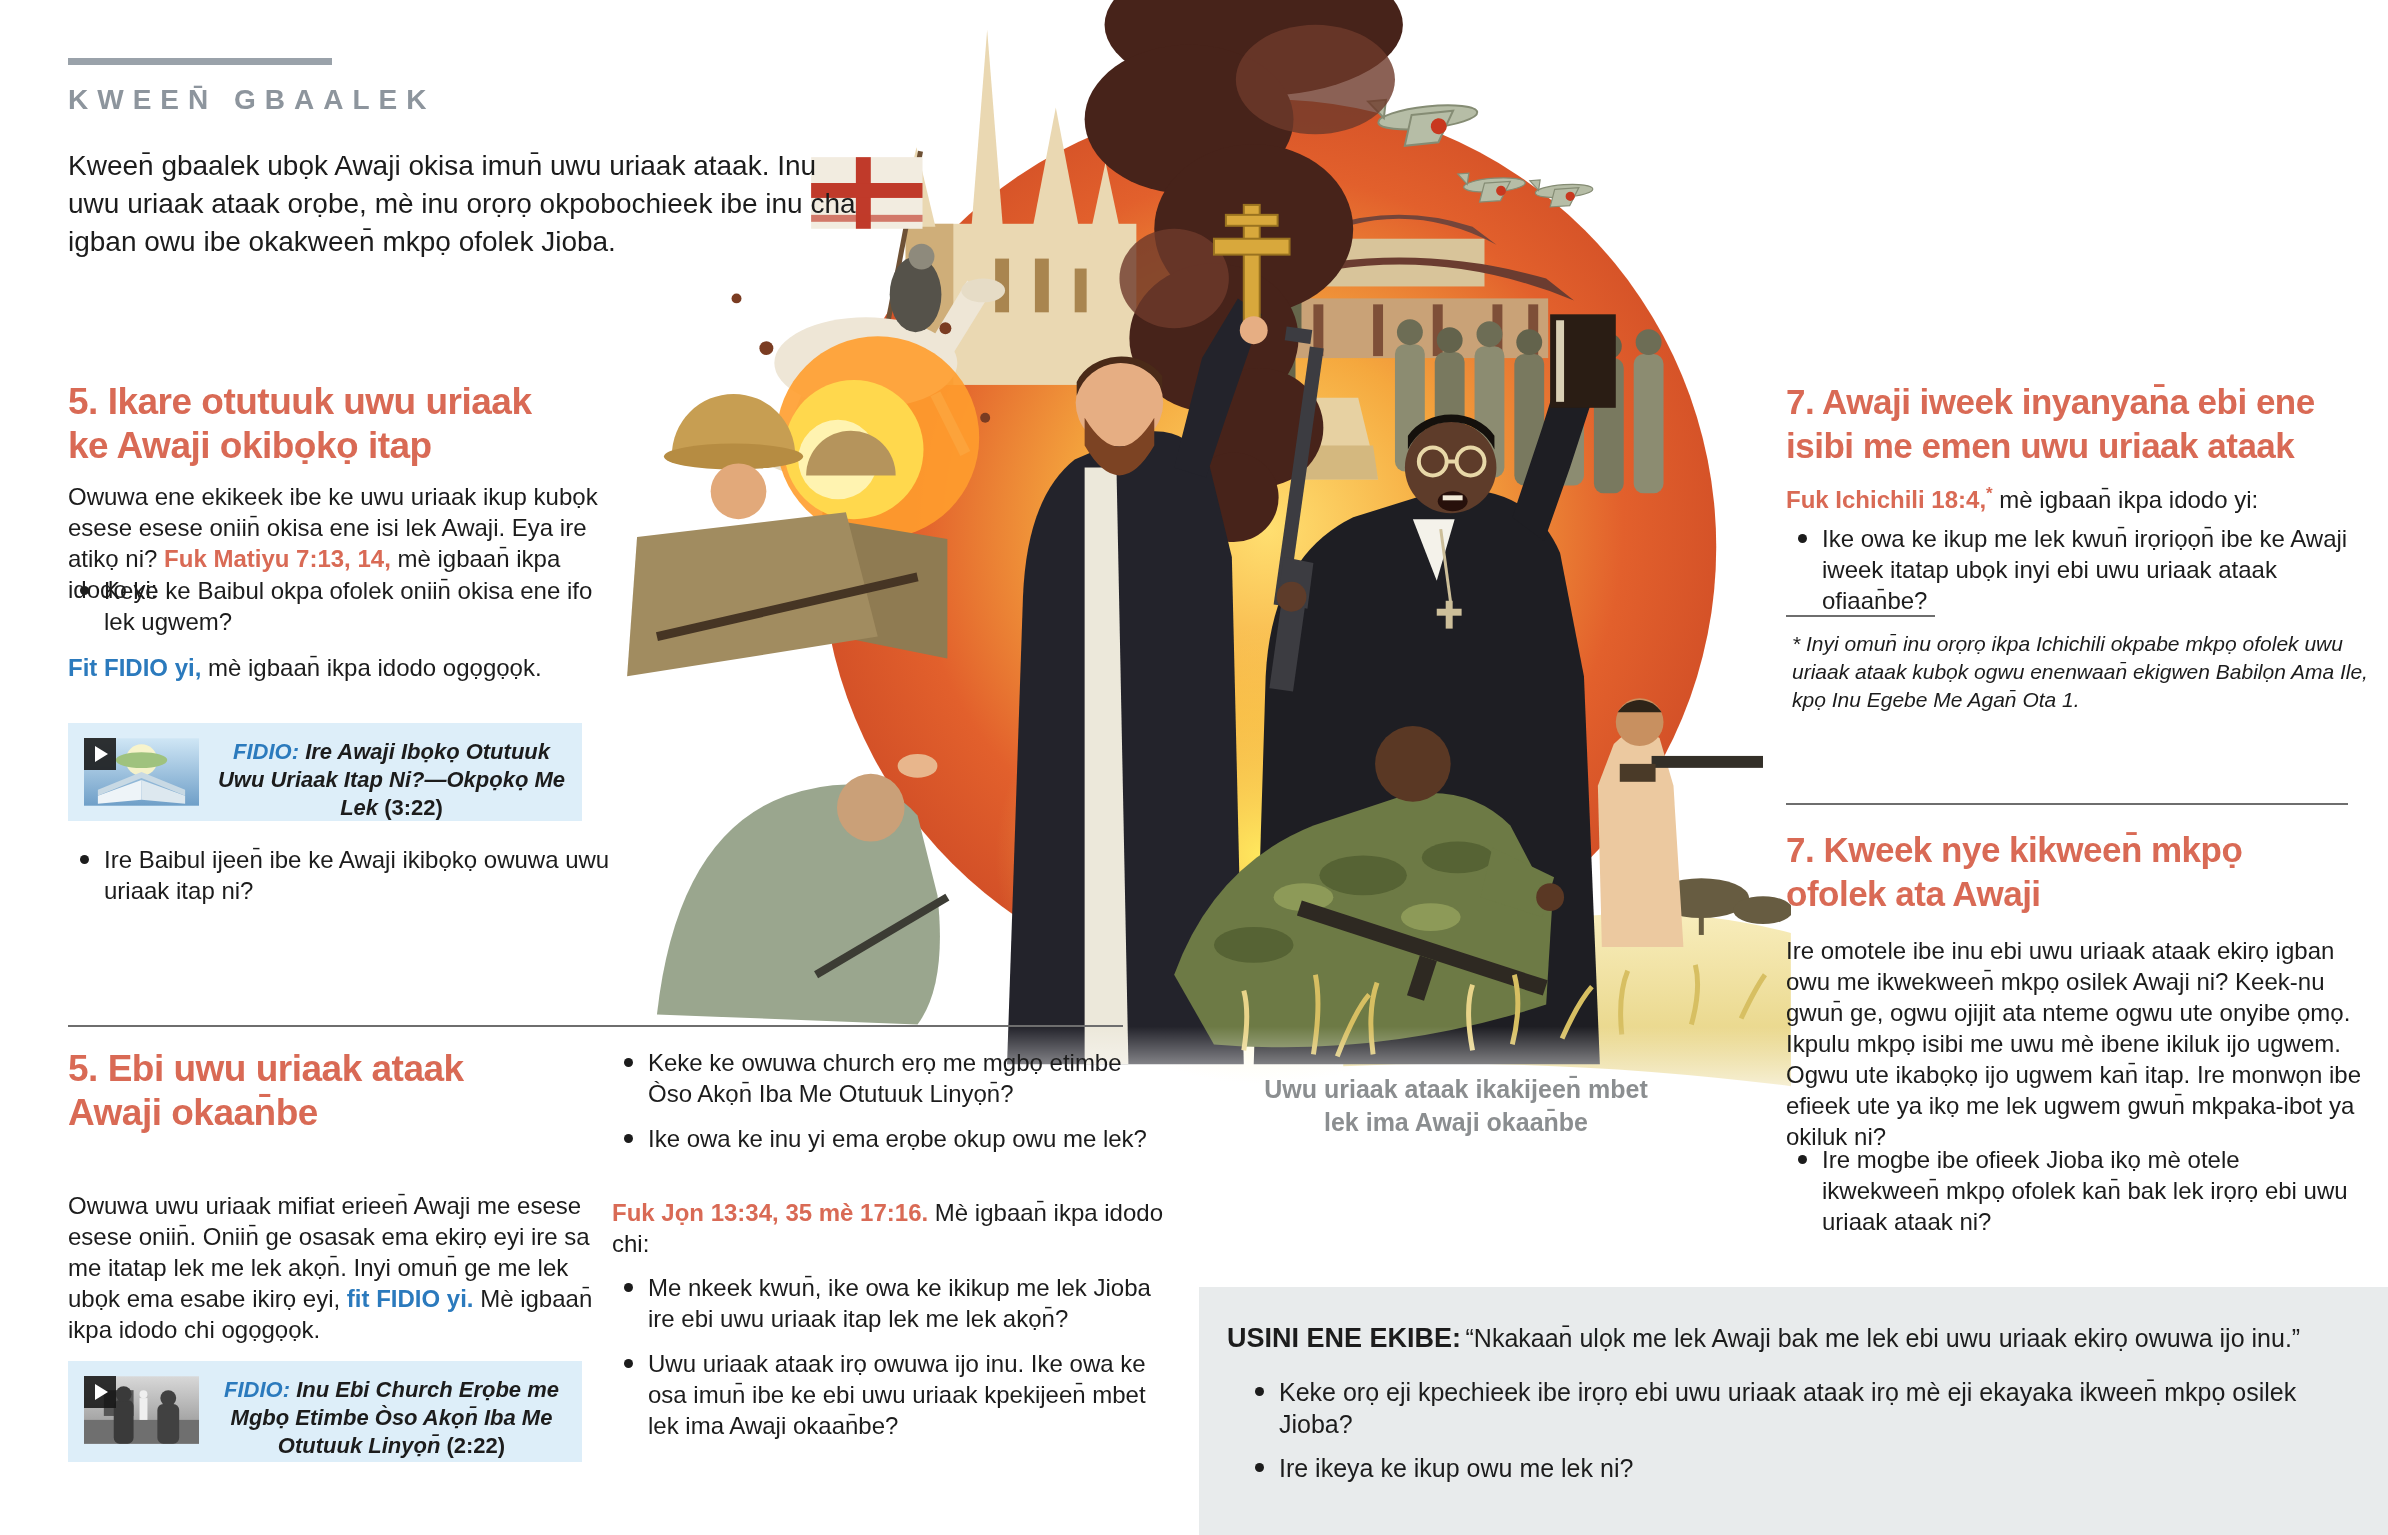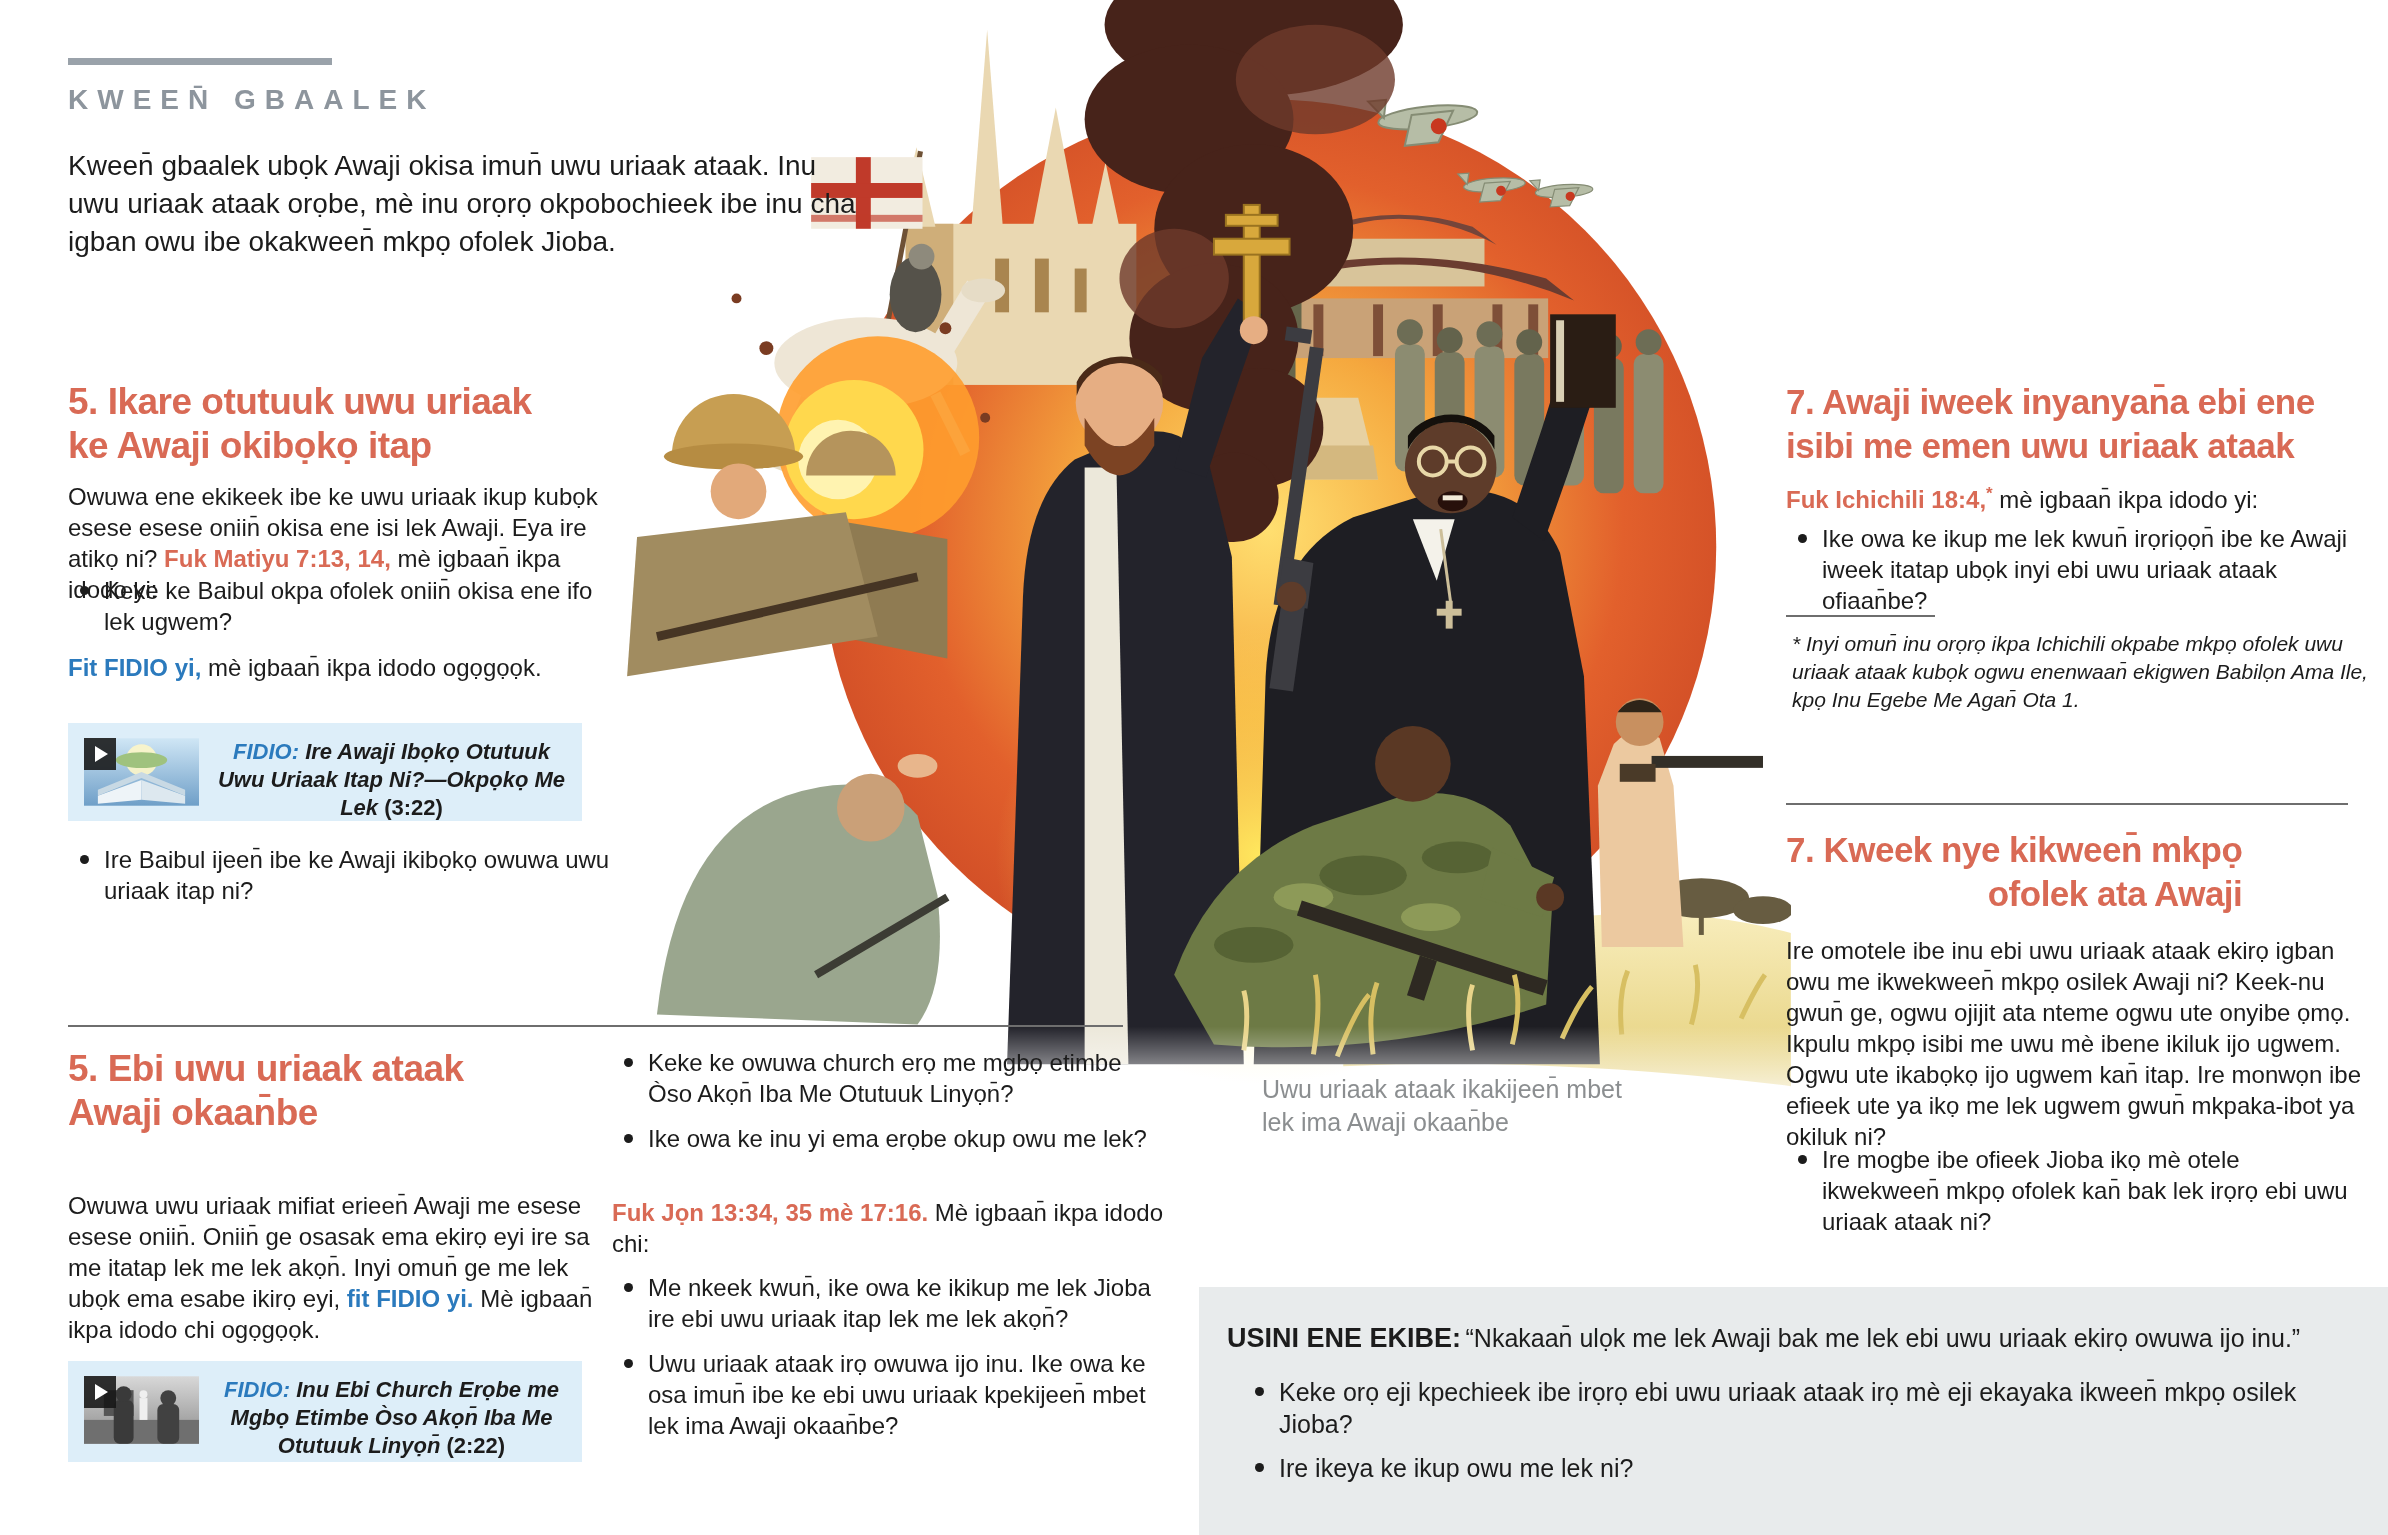--- a/index.html
+++ b/index.html
@@ -23,21 +23,21 @@
   .video-box{background:#ddeef9;display:flex;align-items:flex-start;gap:18px;padding:15px 16px;box-sizing:border-box;}
   .thumb{position:relative;width:115px;height:68px;flex:none;overflow:hidden;}
   .play{position:absolute;left:0;top:0;width:32px;height:32px;background:rgba(22,22,22,.88);display:flex;align-items:center;justify-content:center;}
   .play::after{content:"";display:block;border-left:13px solid #fff;border-top:8px solid transparent;border-bottom:8px solid transparent;margin-left:3px;}
   .vtext{font-size:22px;line-height:28px;font-weight:bold;font-style:italic;text-align:center;}
   .vlabel{color:#2b7abd;}
   .vdur{font-style:normal;}
   
   .rule{background:#6e6e6e;height:2px;}
   .footnote{font-size:21px;line-height:28px;}
-  .caption{color:#8b8e90;font-size:25px;line-height:33px;font-weight:normal;}
+  .caption{color:#8b8e90;font-size:25px;line-height:33px;font-weight:bold;text-align:center;}
   
   .review{background:#e8ebec;box-sizing:border-box;padding:36px 40px 0 28px;}
   .rtitle{font-weight:bold;font-size:27px;}
   .rquote{font-size:25px;}
   .review ul.bullets{margin:22px 0 0 16px;}
   .review ul.bullets li{font-size:25px;line-height:32px;margin-bottom:12px;}
 </style>
 </head>
 <body>
 
@@ -398,21 +398,21 @@
 
   <ul class="abs bullets bt" style="left:1786px;top:523px;width:572px;">
     <li>Ike owa ke ikup me lek kwun̄ irọriọọn̄ ibe ke Awaji iweek itatap ubọk inyi ebi uwu uriaak ataak ofiaan̄be?</li>
   </ul>
 
   <div class="abs rule" style="left:1786px;top:615px;width:149px;"></div>
   <div class="abs footnote" style="left:1792px;top:630px;width:597px;font-style:italic;">* Inyi omun̄ inu orọrọ ikpa Ichichili okpabe mkpọ ofolek uwu uriaak ataak kubọk ogwu enenwaan̄ ekigwen Babilọn Ama Ile, kpọ Inu Egebe Me Agan̄ Ota 1.</div>
 
   <div class="abs rule" style="left:1786px;top:803px;width:562px;"></div>
 
-  <div class="abs sec-h" style="left:1786px;top:828px;font-size:35px;text-align:right;">
+  <div class="abs sec-h" style="left:1786px;top:828px;font-size:35px;">
     <div>7. Kweek nye kikween̄ mkpọ</div>
     <div>ofolek ata Awaji</div>
   </div>
 
   <div class="abs bt" style="left:1786px;top:935px;width:575px;">Ire omotele ibe inu ebi uwu uriaak ataak ekirọ igban owu me ikwekween̄ mkpọ osilek Awaji ni? Keek-nu gwun̄ ge, ogwu ojijit ata nteme ogwu ute onyibe ọmọ. Ikpulu mkpọ isibi me uwu mè ibene ikiluk ijo ugwem. Ogwu ute ikabọkọ ijo ugwem kan̄ itap. Ire monwọn ibe efieek ute ya ikọ me lek ugwem gwun̄ mkpaka-ibot ya okiluk ni?</div>
 
   <ul class="abs bullets bt" style="left:1786px;top:1144px;width:575px;">
     <li>Ire mogbe ibe ofieek Jioba ikọ mè otele ikwekween̄ mkpọ ofolek kan̄ bak lek irọrọ ebi uwu uriaak ataak ni?</li>
   </ul>
 

